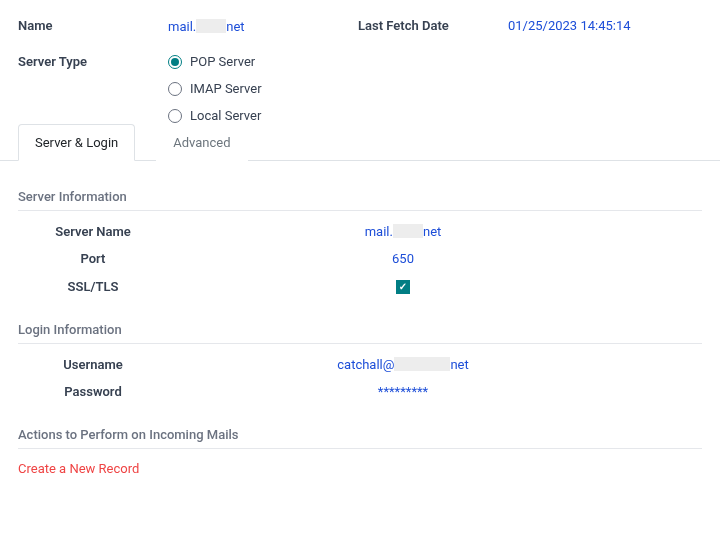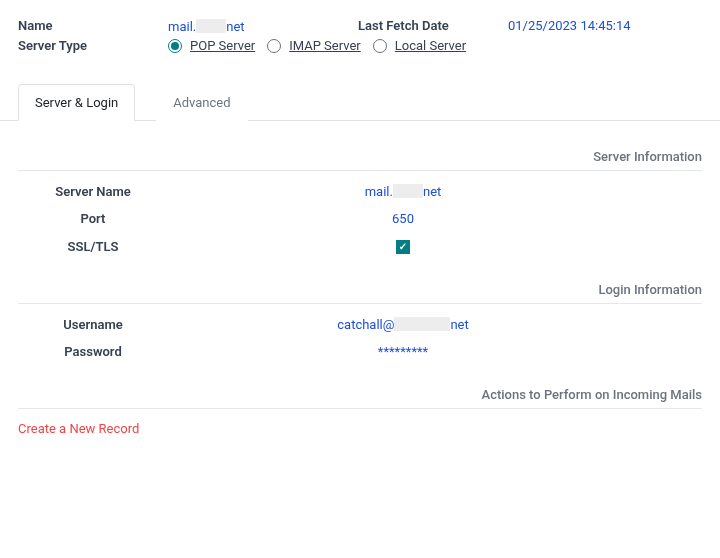--- a/index.html
+++ b/index.html
@@ -9,23 +9,22 @@
     color: #374151;
     background: #fff;
     width: 720px;
     height: 558px;
     position: relative;
     padding: 18px 18px 0 18px;
   }
   .top-grid {
     display: grid;
     grid-template-columns: 150px 190px 150px 1fr;
-    row-gap: 4px;
+    row-gap: 20px;
     align-items: start;
-    margin-bottom: 30px;
   }
   .label {
     font-weight: 600;
     color: #374151;
   }
   .value {
     color: #1d4ed8;
   }
   .masked {
     display: inline-block;
@@ -34,23 +33,22 @@
   .mask-box {
     display: inline-block;
     background: #ededed;
     height: 14px;
     vertical-align: middle;
     position: relative;
     top: -1px;
   }
   .radio-group {
     display: flex;
-    flex-direction: row;
+    flex-direction: column;
     gap: 12px;
-    text-decoration: underline;
   }
   .radio-row {
     display: flex;
     align-items: center;
     gap: 8px;
     cursor: pointer;
   }
   .radio {
     width: 14px;
     height: 14px;
@@ -97,21 +95,20 @@
   .section {
     margin-top: 28px;
   }
   .section-title {
     color: #6b7280;
     font-size: 13px;
     font-weight: 500;
     border-bottom: 1px solid #e5e7eb;
     padding-bottom: 6px;
     margin-bottom: 12px;
-    text-align: right;
   }
   .field-grid {
     display: grid;
     grid-template-columns: 150px 1fr;
     row-gap: 12px;
     align-items: center;
     max-width: 620px;
     text-align: center;
   }
   .checkbox {

